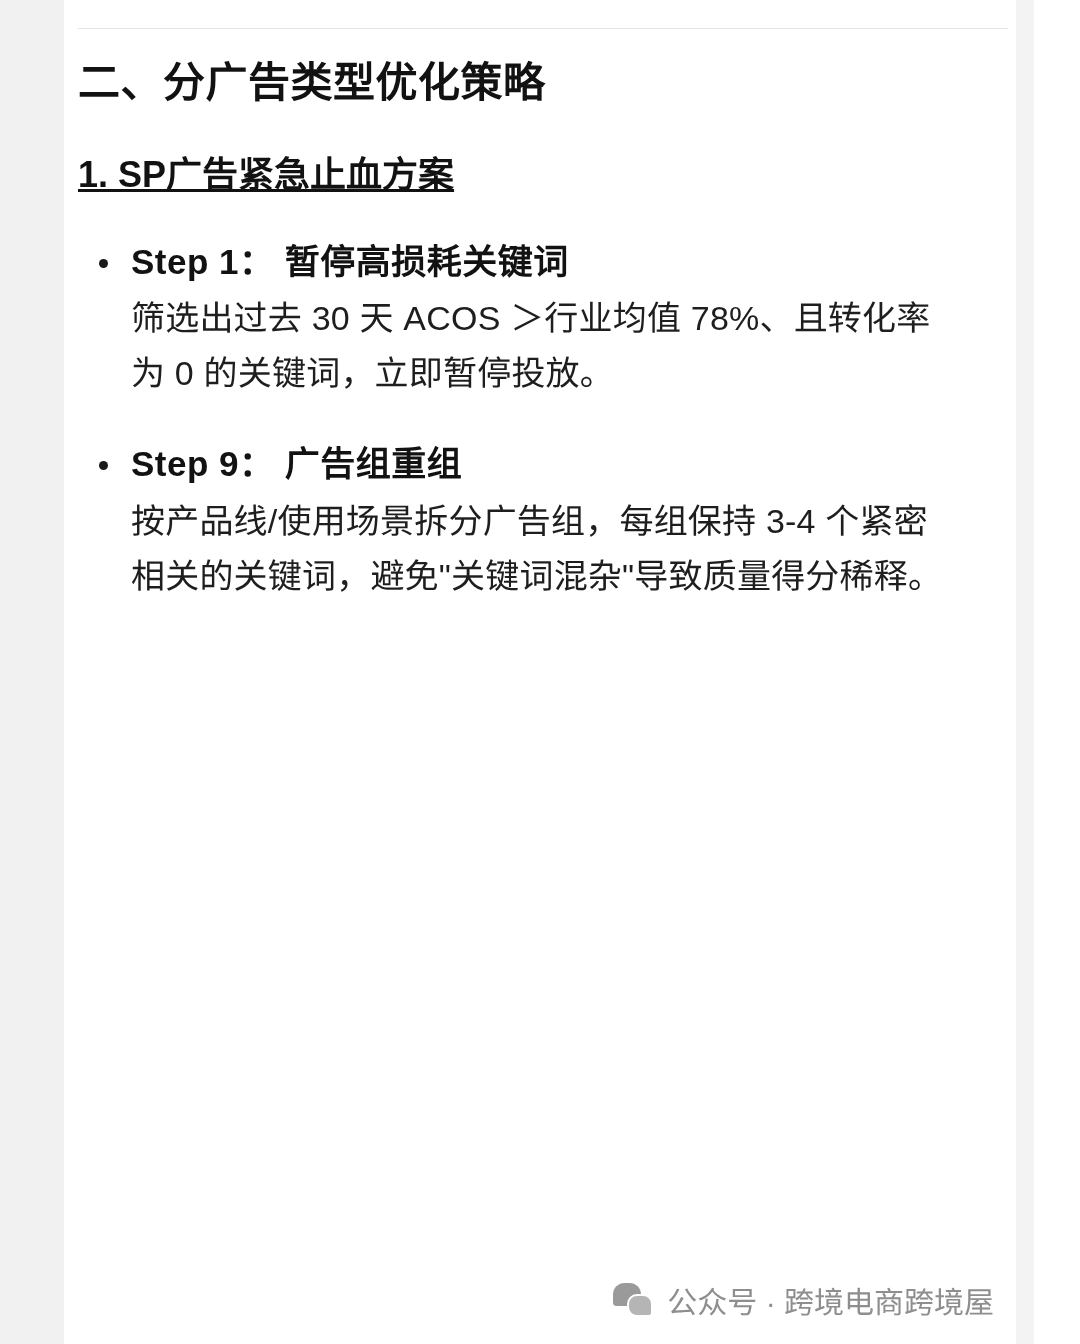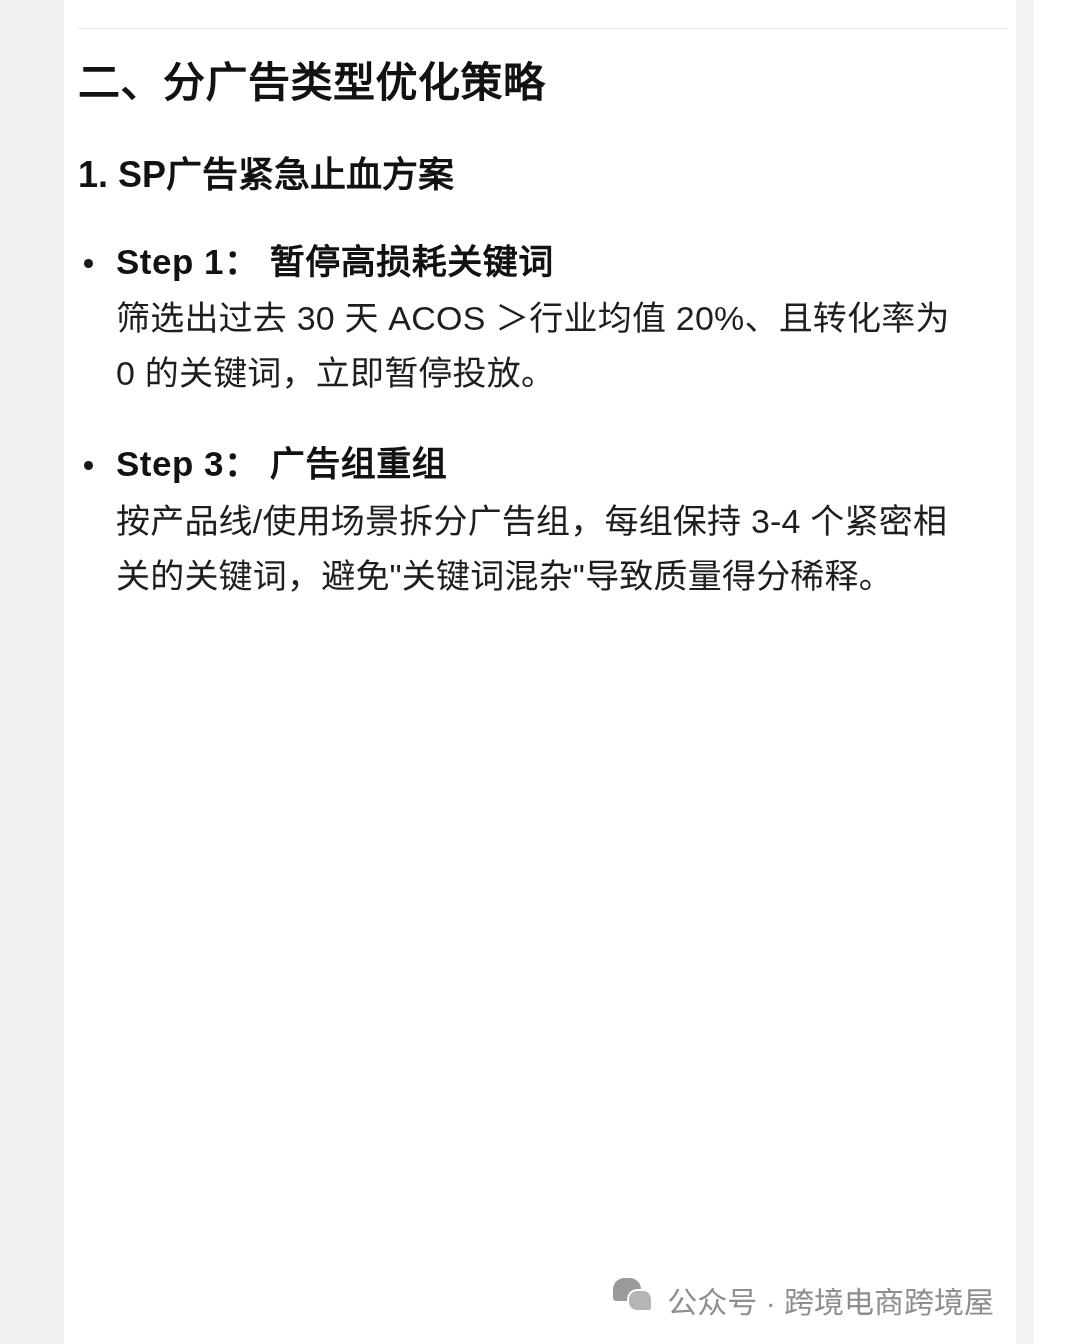--- a/index.html
+++ b/index.html
@@ -54,25 +54,26 @@
     color: #121212;
   }
 
   h3.sub-title {
     margin: 0;
     padding-top: 42px;
     font-size: 36px;
     line-height: 1.3;
     font-weight: bold;
     color: #121212;
+    text-decoration: underline;
   }
 
   ul.lvl1 {
     list-style: none;
-    margin: 0;
+    margin: 15px;
     padding: 0;
   }
   ul.lvl1 > li {
     position: relative;
     padding-left: 38px;
     margin-top: 38px;
   }
   ul.lvl1 > li::before {
     content: "";
     position: absolute;
@@ -122,21 +123,21 @@
     font-size: 34px;
     line-height: 1.6;
     color: #1e1e1e;
   }
 
   .watermark {
     position: absolute;
     right: 40px;
     bottom: 22px;
     display: flex;
-    align-items: flex-start;
+    align-items: center;
     gap: 14px;
     color: #8e8e8e;
     font-size: 30px;
   }
   .wm-icon {
     width: 40px;
     height: 34px;
     display: inline-block;
     position: relative;
   }
@@ -165,26 +166,26 @@
   <div class="top-rule"></div>
 
   <h2 class="section-title">二、分广告类型优化策略</h2>
 
   <h3 class="sub-title">1. SP广告紧急止血方案</h3>
 
   <ul class="lvl1">
 
     <li>
       <div class="step-head">Step 1： 暂停高损耗关键词</div>
-      <div class="para">筛选出过去 30 天 ACOS ＞行业均值 20%、且转化率为 0 的关键词，立即暂停投放。</div>
+      <div class="para">筛选出过去 30 天 ACOS ＞行业均值 78%、且转化率为 0 的关键词，立即暂停投放。</div>
     </li>
 
 
     <li>
-      <div class="step-head">Step 3： 广告组重组</div>
+      <div class="step-head">Step 9： 广告组重组</div>
       <div class="para">按产品线/使用场景拆分广告组，每组保持 3-4 个紧密相关的关键词，避免"关键词混杂"导致质量得分稀释。</div>
     </li>
 
   </ul>
 
   <div class="watermark">
     <span class="wm-icon">
       <span class="b1"></span>
       <span class="b2"></span>
     </span>

